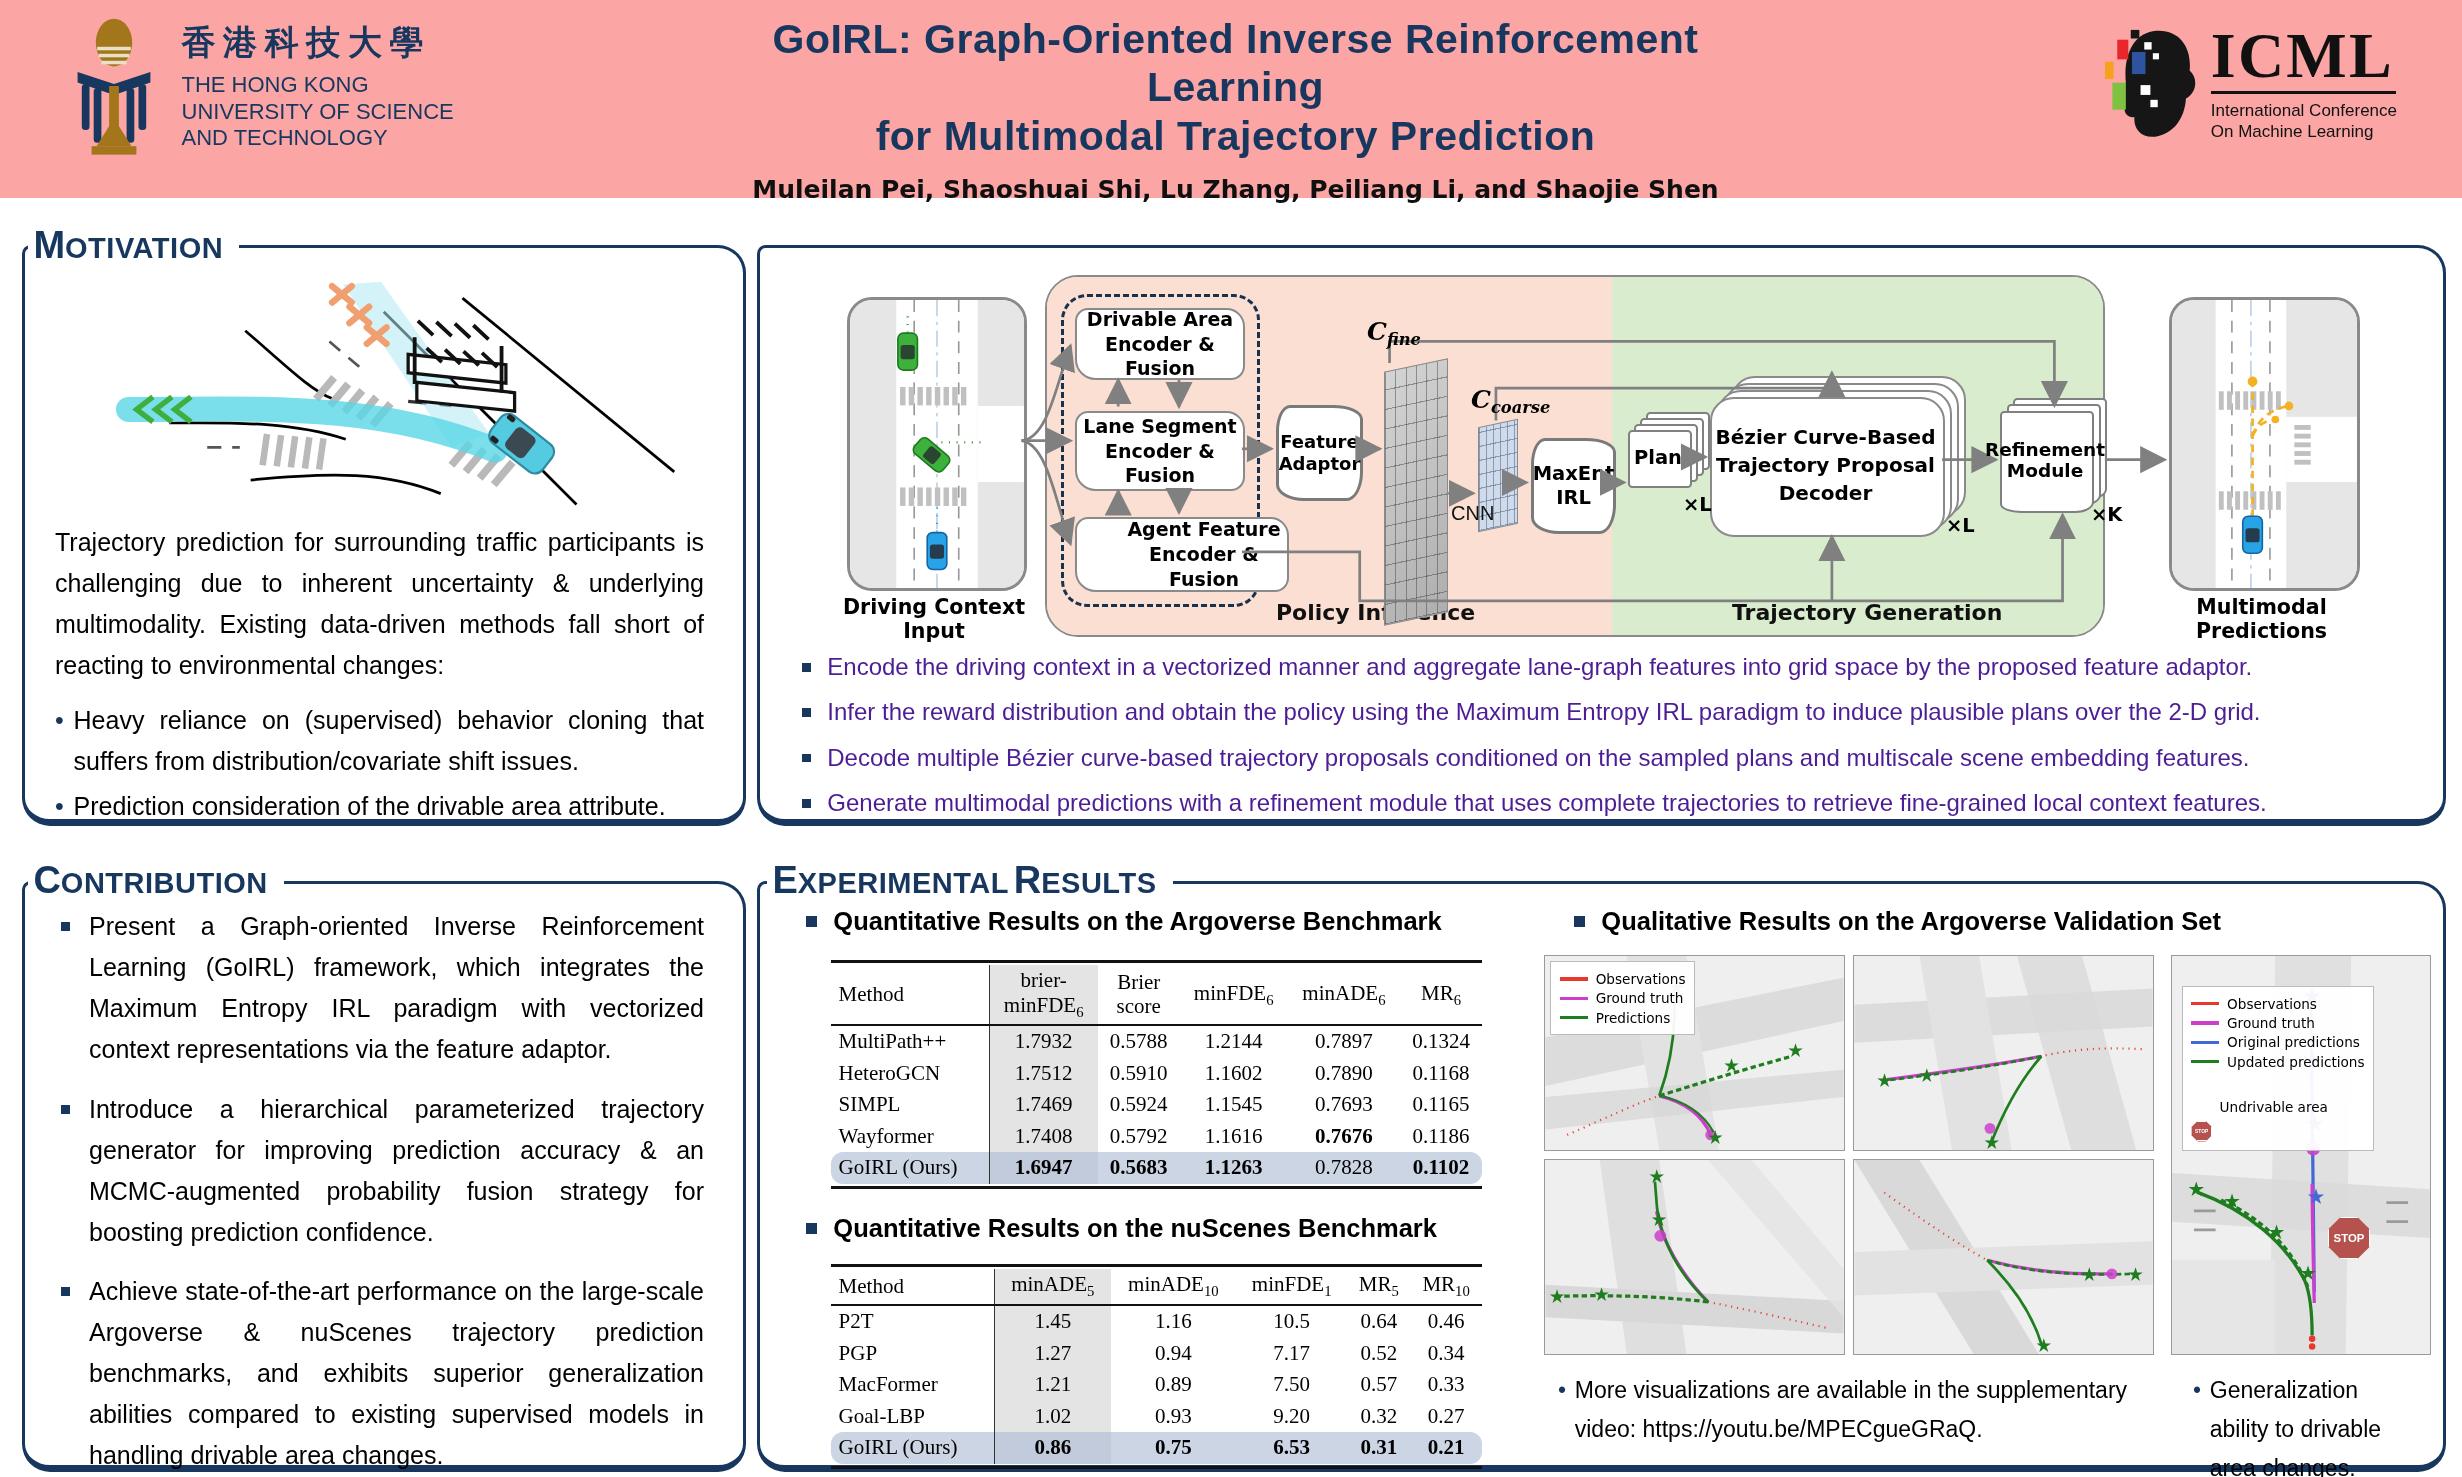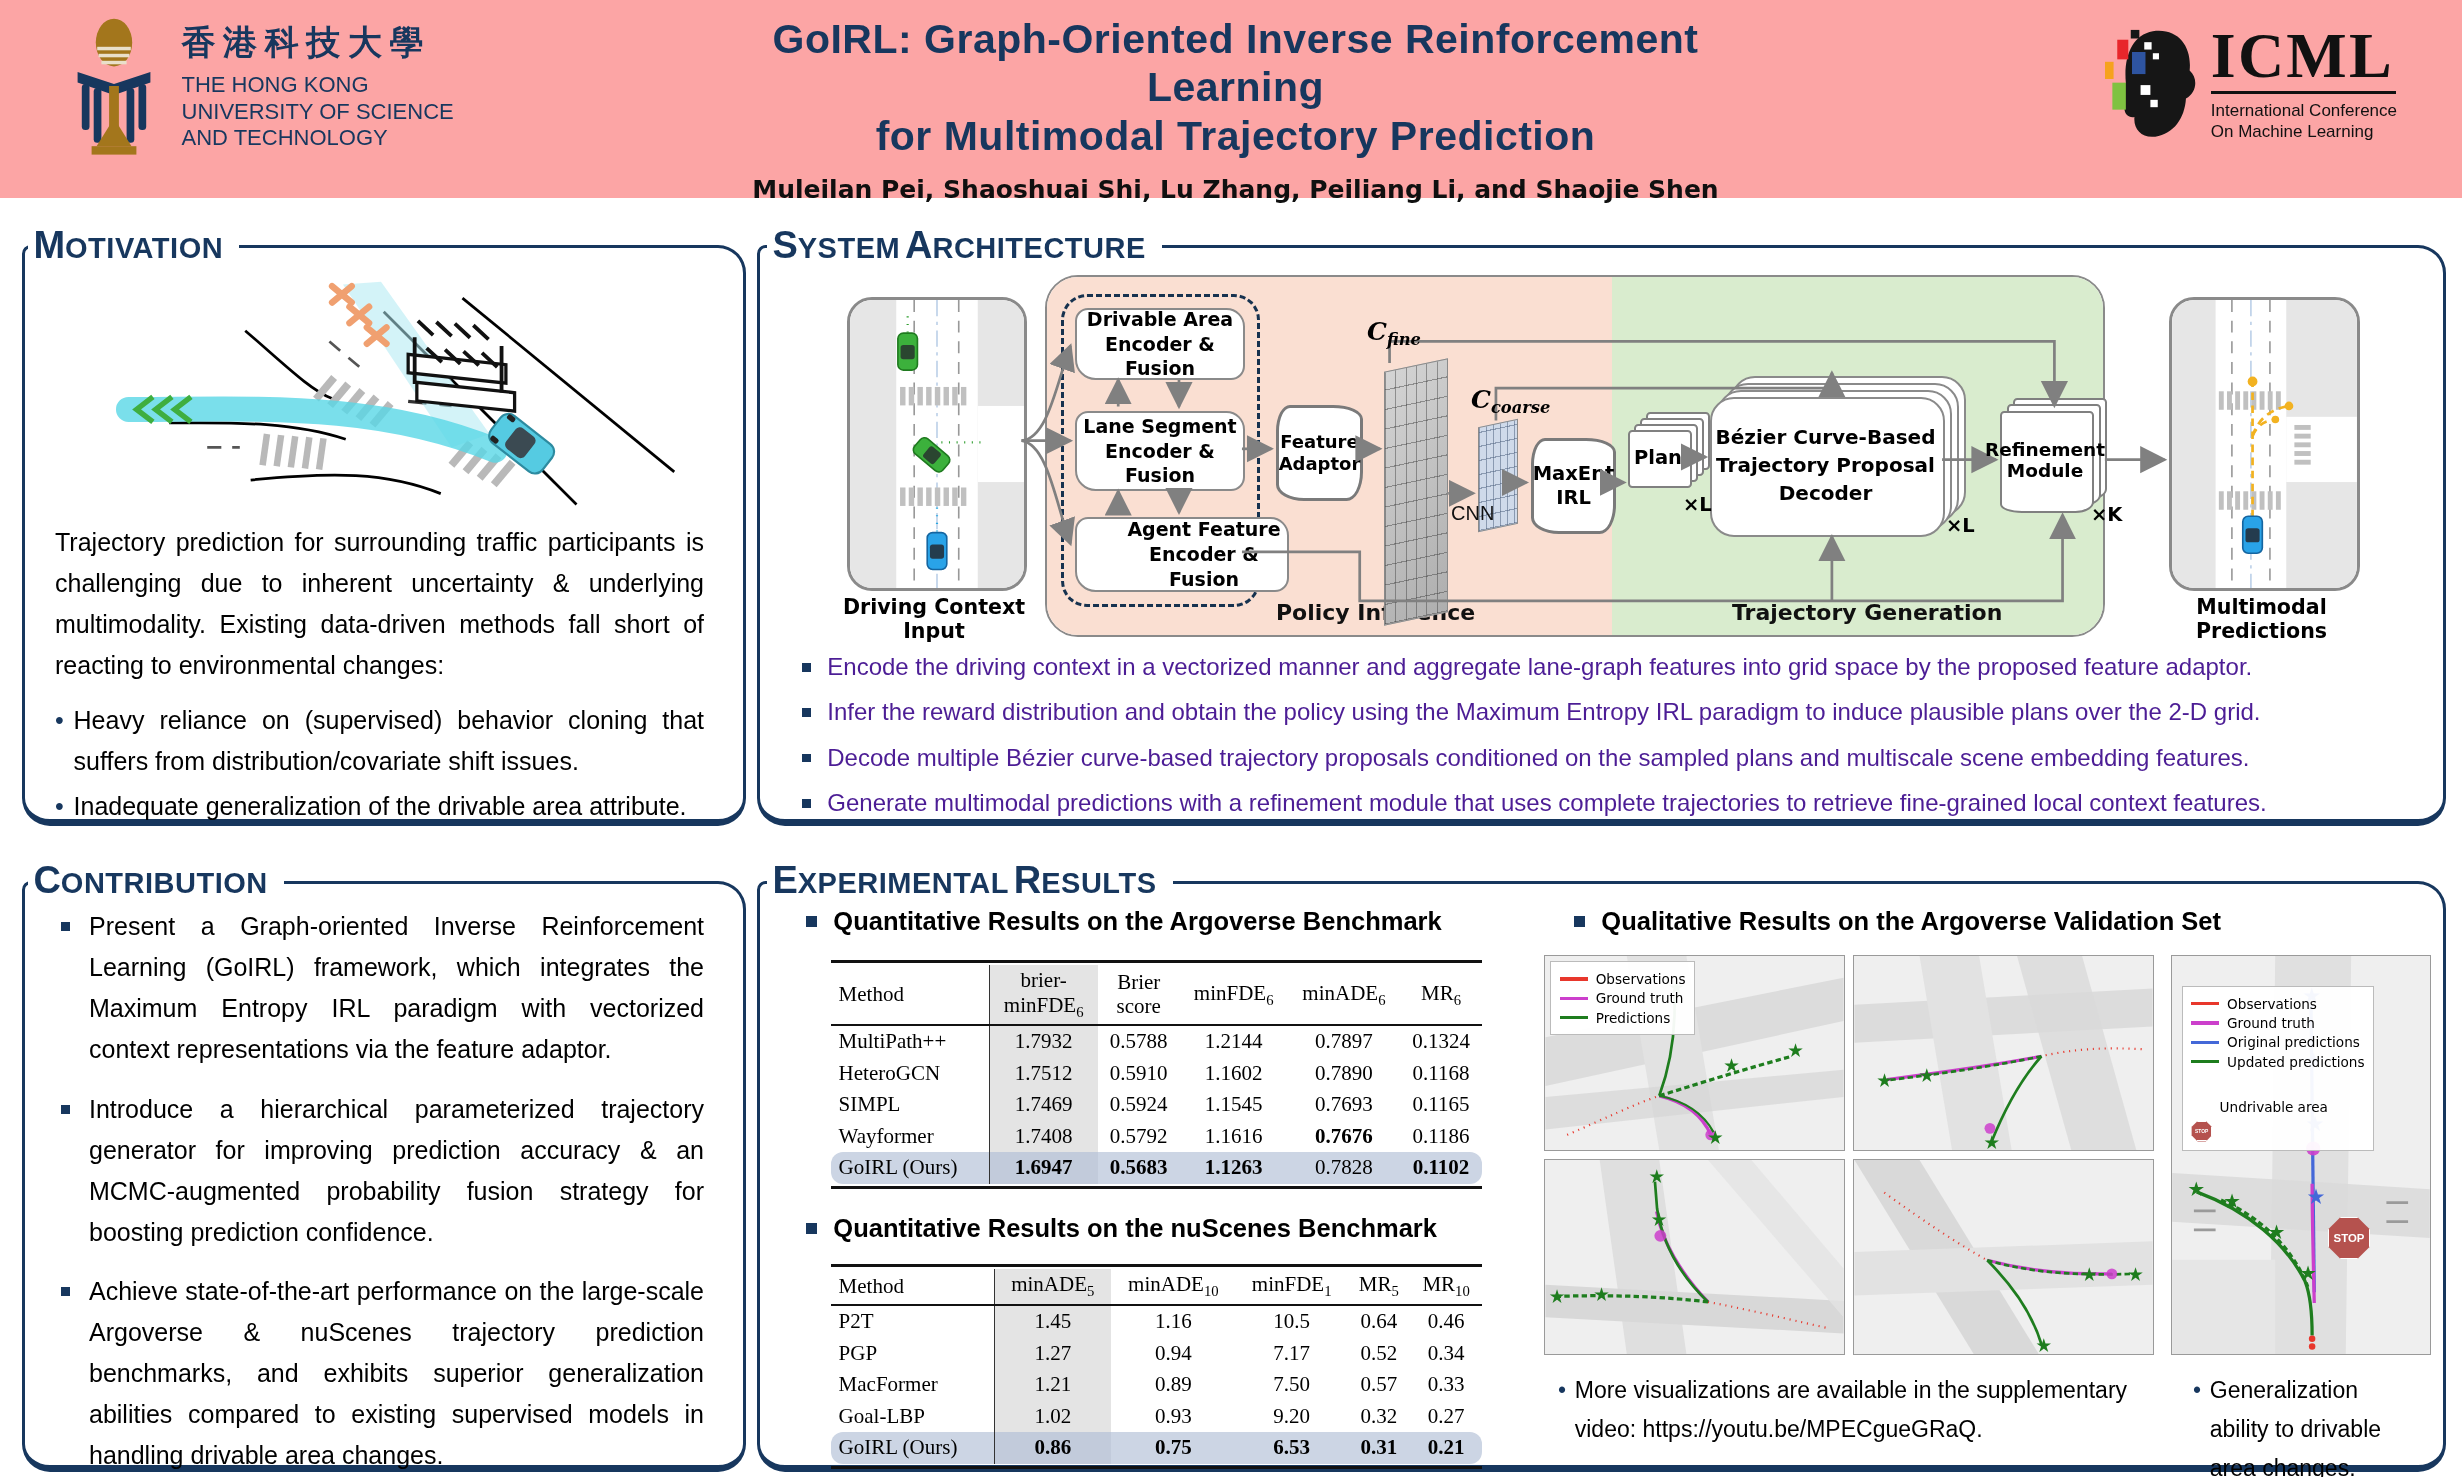--- a/index.html
+++ b/index.html
@@ -214,29 +214,25 @@
       </g>
     </svg>
     <div style="position:absolute;left:30px;top:274px;width:649px;">
       <div class="para">Trajectory prediction for surrounding traffic participants is challenging due to inherent uncertainty &amp; underlying multimodality. Existing data-driven methods fall short of reacting to environmental changes:</div>
       <div class="b-item">
           <span class="b-dot">•</span>
           <span class="b-txt">Heavy reliance on (supervised) behavior cloning that suffers from distribution/covariate shift issues.</span>
         </div>
       <div class="b-item" style="margin-top:4.3px;">
           <span class="b-dot">•</span>
-          <span class="b-txt">Inadequate generalization of the drivable area attribute.</span>
+          <span class="b-txt">Prediction consideration of the drivable area attribute.</span>
         </div>
     </div>
   </div>
 
-  <div class="sec-title" style="left:767px;top:224px;">
-    <span class="big">S</span><span class="small">YSTEM</span>&nbsp;
-    <span class="big">A</span><span class="small">RCHITECTURE</span>
-  </div>
   <div class="panel-box" style="left:757px;top:245px;width:1683px;height:571px;">
     <div class="arch-canvas">
 
       <div class="region-wrap" style="left:285px;top:27px;width:1056px;height:358px;">
         <div class="region-pink" style="width:565px;"></div>
         <div class="region-green" style="width:491px;"></div>
       </div>
       <div class="region-label" style="left:516px;top:352px;">Policy Inference</div>
       <div class="region-label" style="left:972px;top:352px;">Trajectory Generation</div>
 

